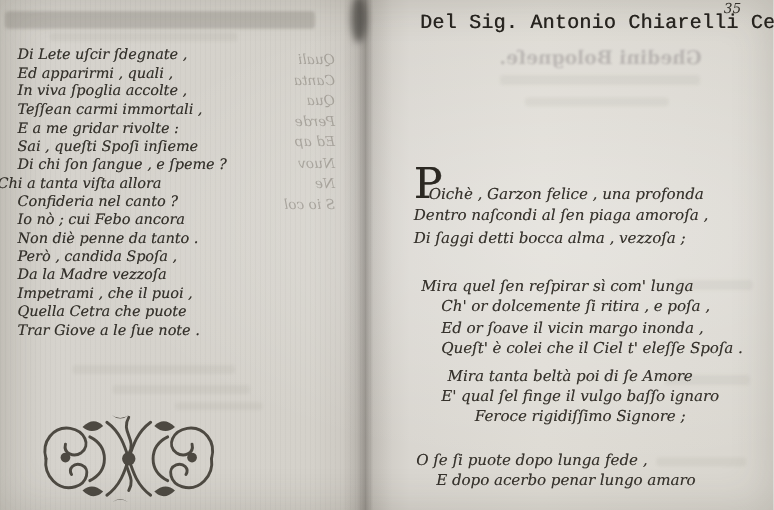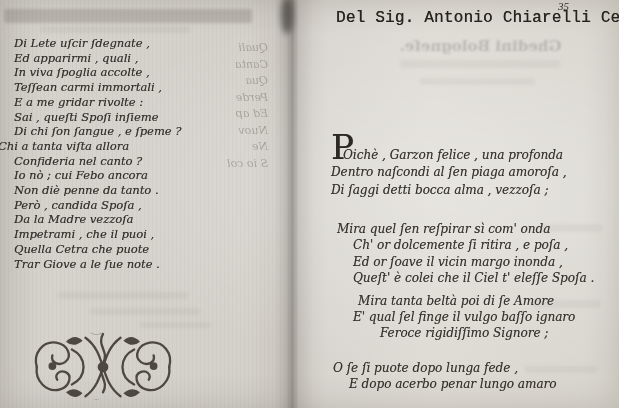--- a/index.html
+++ b/index.html
@@ -41,22 +41,22 @@
   }
   
   .header{
     position:absolute;left:336px;top:6px;width:286px;
     font-family:Liberation Mono, monospace;
     font-size:16px;line-height:24px;color:#26231e;
     white-space:nowrap;letter-spacing:0.2px;
     text-shadow:0.35px 0 0 rgba(38,35,30,0.8);
   }
   .folio{
-    position:absolute;left:558px;top:0px;
-    font-style:italic;font-size:11px;color:#33302a;font-family:Liberation Serif, serif;
+    position:absolute;left:579px;top:0px;
+    font-style:italic;font-size:11px;color:#33302a;
   }
   .stanza{
     position:absolute;
     font-style:italic;font-size:12px;
     color:#35312b;text-shadow:0.2px 0 0 rgba(53,49,43,0.5);
     white-space:nowrap;
   }
   .stanza .sline{display:block;}
   .s1{left:331px;top:129px;line-height:17.6px;}
   .s1 .lines{margin-left:20px;}
@@ -179,21 +179,21 @@
     <div class="stanza s1">
       <span class="dropcap">P</span>
       <span class="lines">
         <span class="sline first">Oichè , Garzon felice , una profonda</span>
         <span class="sline">Dentro naſcondi al ſen piaga amoroſa ,</span>
         <span class="sline">Di ſaggi detti bocca alma , vezzoſa ;</span>
       </span>
     </div>
 
     <div class="stanza s2">
-      <span class="sline">Mira quel ſen reſpirar sì com' onda</span>
+      <span class="sline">Mira quel ſen reſpirar sì com' lunga</span>
       <span class="sline indent">Ch' or dolcemente ſi ritira , e poſa ,</span>
       <span class="sline indent">Ed or ſoave il vicin margo inonda ,</span>
       <span class="sline indent">Queſt' è colei che il Ciel t' eleſſe Spoſa .</span>
     </div>
 
     <div class="stanza s3">
       <span class="sline">Mira tanta beltà poi di ſe Amore</span>
       <span class="sline indent">E' qual ſel finge il vulgo baſſo ignaro</span>
       <span class="sline indent">Feroce rigidiſſimo Signore ;</span>
     </div>

